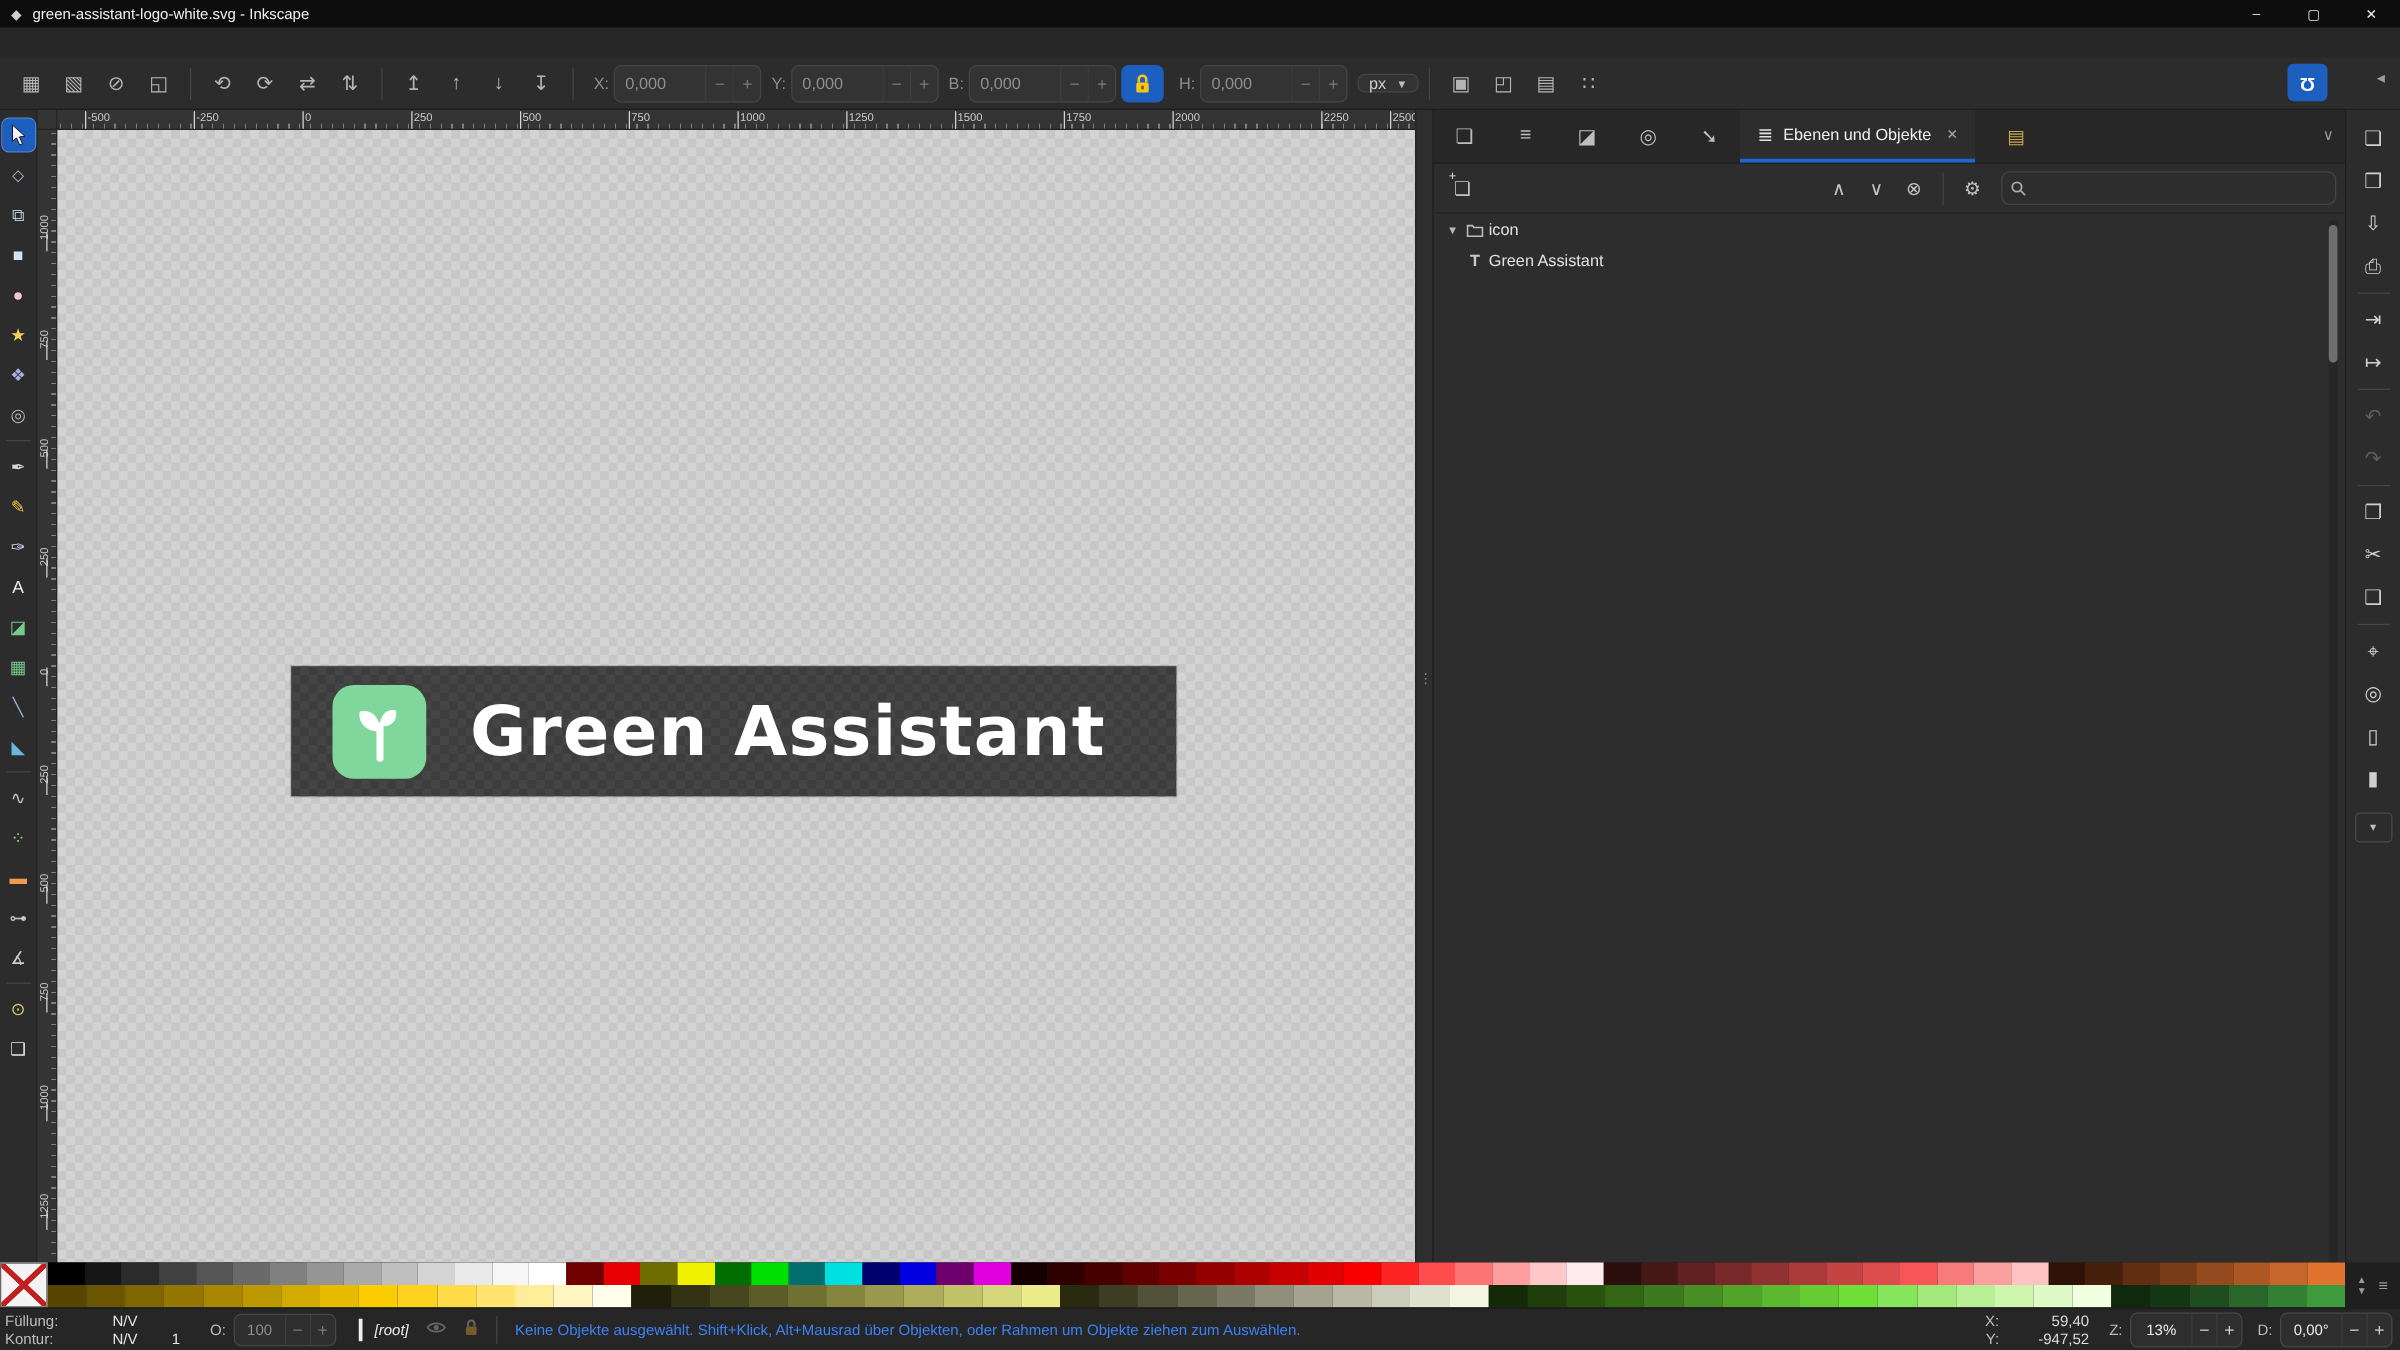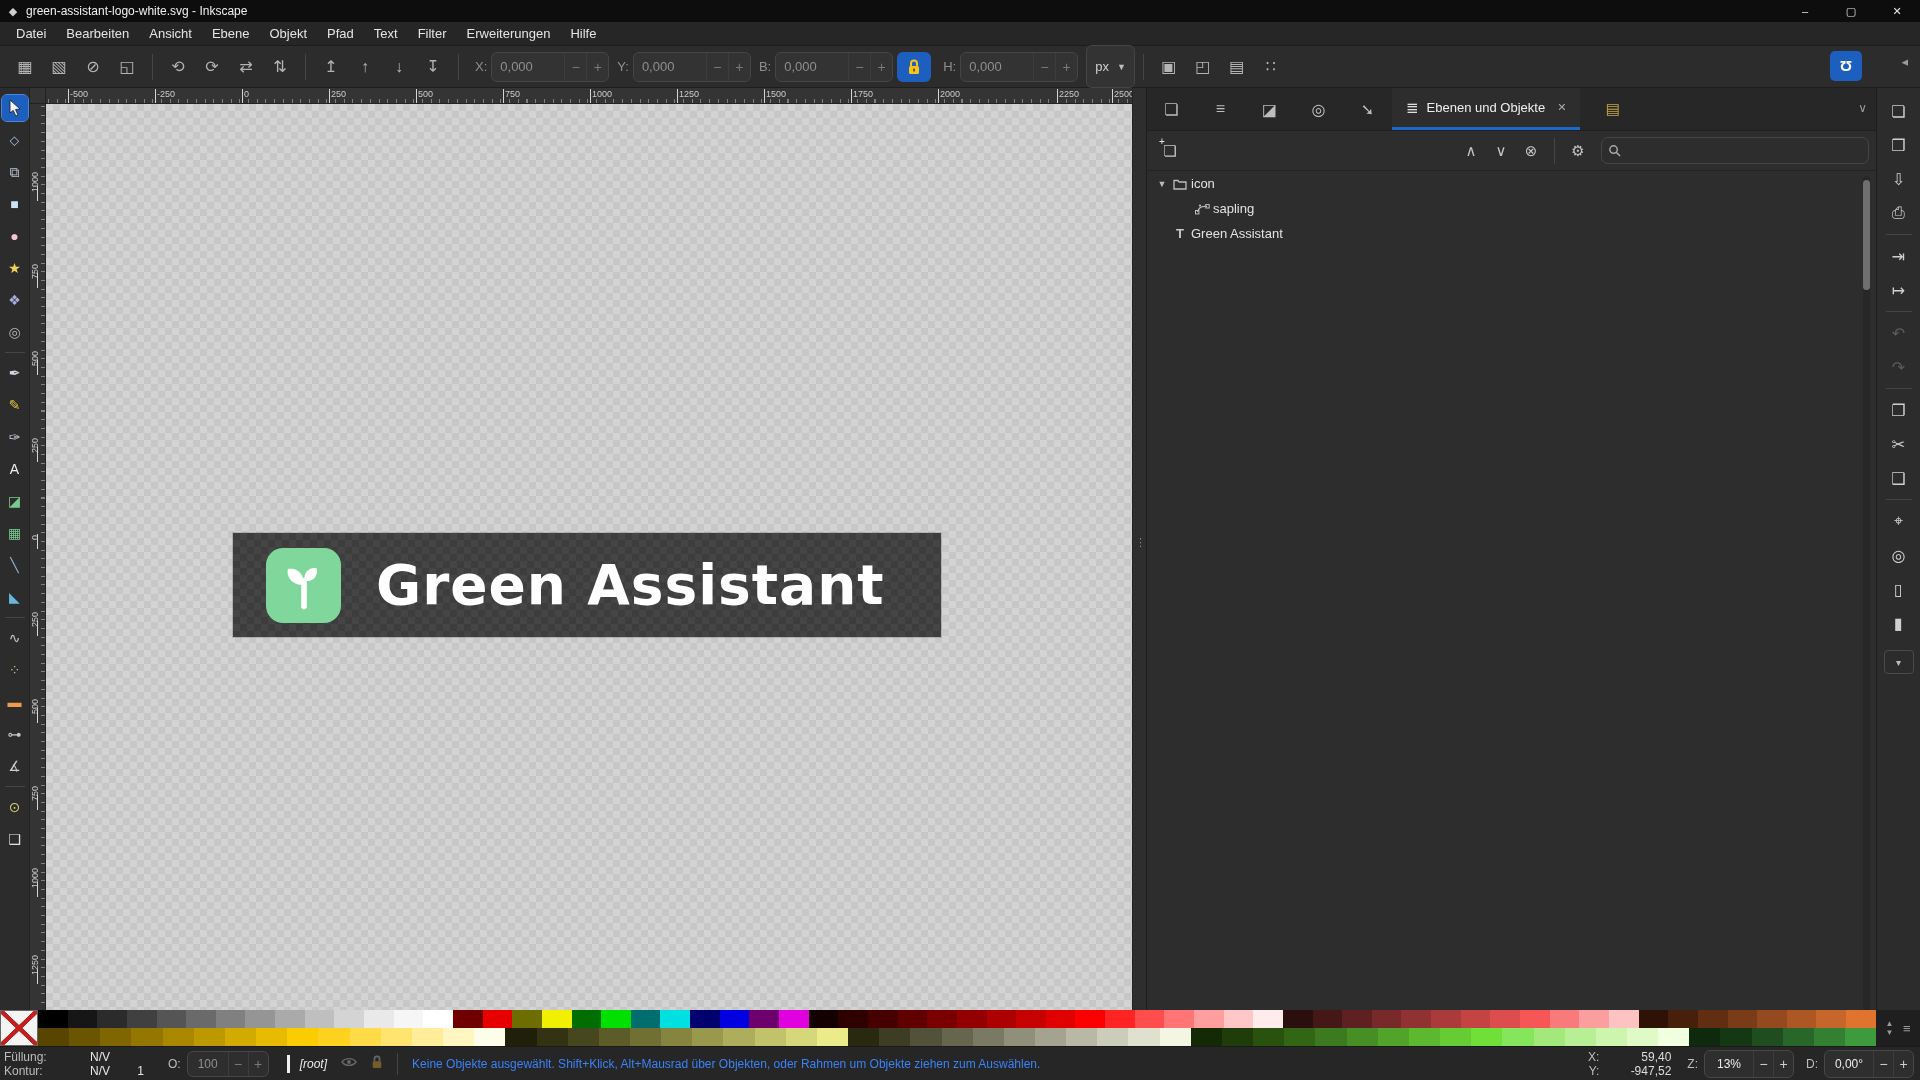--- a/index.html
+++ b/index.html
@@ -21,21 +21,21 @@
   
   #toolbar { position:absolute; left:0; top:46px; width:1920px; height:42px; background:#2c2c2c; border-bottom:1px solid #1e1e1e; display:flex; align-items:center; padding:0 8px; }
   .icon-strip { display:flex; align-items:center; }
   .tb-icon { width:34px; height:30px; display:inline-flex; align-items:center; justify-content:center; font-size:16px; color:#b4b4b4; border-radius:4px; }
   .vsep { width:1px; height:26px; background:#454545; margin:0 8px; display:inline-block; }
   .tb-label { color:#8f8f8f; font-size:13px; margin:0 4px 0 8px; }
   .tb-field { display:inline-flex; align-items:center; height:30px; background:#333333; border:1px solid #454545; border-radius:6px; overflow:hidden; }
   .tb-value { width:72px; padding-left:8px; color:#8f8f8f; font-size:13px; }
   .spin { width:22px; height:100%; display:inline-flex; align-items:center; justify-content:center; color:#7a7a7a; font-size:14px; border-left:1px solid #3d3d3d; }
   .lock-btn { width:34px; height:30px; margin:0 4px; background:#1d5fbf; border-radius:6px; display:inline-flex; align-items:center; justify-content:center; }
-  .unit-box { display:inline-flex; align-items:center; height:43px; background:#333; border:1px solid #454545; border-radius:6px; padding:0 8px; margin-left:8px; color:#cfcfcf; }
+  .unit-box { display:inline-flex; align-items:center; height:15px; background:#333; border:1px solid #454545; border-radius:6px; padding:0 8px; margin-left:8px; color:#cfcfcf; }
   .unit-box .car { margin-left:8px; font-size:9px; color:#bdbdbd; }
   #snap-toggle { position:absolute; right:58px; top:5px; width:32px; height:30px; background:#1d5fbf; border-radius:5px; display:flex; align-items:center; justify-content:center; color:#fff; font-weight:bold; transform:none; }
   #snap-toggle span { display:inline-block; transform:rotate(180deg); font-size:15px; }
   #cmd-top-chip { position:absolute; right:12px; top:8px; color:#9a9a9a; font-size:13px; }
 
   
   #toolbox { position:absolute; left:0; top:88px; width:30px; height:922px; background:#2c2c2c; border-right:1px solid #222; display:flex; flex-direction:column; align-items:center; padding-top:4px; }
   .tool { width:26px; height:26px; margin:3px 0; border-radius:5px; display:flex; align-items:center; justify-content:center; font-size:14px; }
   .tool.active { background:#1d5fbf; outline:1px solid #4d86d8; }
   .tool-sep { width:20px; height:1px; background:#454545; margin:4px 0; }
@@ -144,32 +144,20 @@
   <div id="titlebar">
     <span id="app-icon">◆</span>
     <span id="title">green-assistant-logo-white.svg - Inkscape</span>
     <div id="win-controls">
       <span class="win-btn">–</span>
       <span class="win-btn">▢</span>
       <span class="win-btn">✕</span>
     </div>
   </div>
 
-  <nav id="menubar">
-      <span class="menu-item">Datei</span>
-      <span class="menu-item">Bearbeiten</span>
-      <span class="menu-item">Ansicht</span>
-      <span class="menu-item">Ebene</span>
-      <span class="menu-item">Objekt</span>
-      <span class="menu-item">Pfad</span>
-      <span class="menu-item">Text</span>
-      <span class="menu-item">Filter</span>
-      <span class="menu-item">Erweiterungen</span>
-      <span class="menu-item">Hilfe</span>
-    </nav>
 
   <div id="toolbar">
     <span class="icon-strip">
         <span class="tb-icon">▦</span>
         <span class="tb-icon">▧</span>
         <span class="tb-icon">⊘</span>
         <span class="tb-icon">◱</span>
       </span>
     <i class="vsep"></i>
     <span class="icon-strip">
@@ -358,32 +346,20 @@
 
     <div id="layer-tree">
         <div class="tree-row" style="padding-left:8px">
           <span class="expander">▼</span>
           <span class="tree-ico">
             <svg width="14" height="12" viewBox="0 0 14 12">
               <path d="M1 2.5 h4 l1.2 1.5 H13 v7 H1 Z" fill="none" stroke="#bdbdbd" stroke-width="1.3"></path>
             </svg>
           </span>
           <span>icon</span>
-        </div>
-        <div class="tree-row" style="padding-left:30px">
-          <span class="expander"></span>
-          <span class="tree-ico">
-            <svg width="15" height="12" viewBox="0 0 15 12">
-              <path d="M2.5 9 C4 3 9 3 12 3.5" fill="none" stroke="#bdbdbd" stroke-width="1.2"></path>
-              <rect x="0.5" y="7.5" width="3.4" height="3.4" fill="none" stroke="#bdbdbd"></rect>
-              <rect x="10.8" y="1.6" width="3.4" height="3.4" fill="none" stroke="#bdbdbd"></rect>
-              <circle cx="5" cy="2.6" r="1.1" fill="#bdbdbd"></circle>
-            </svg>
-          </span>
-          <span>sapling</span>
         </div>
         <div class="tree-row" style="padding-left:8px">
           <span class="expander"></span>
           <span class="tree-ico">
             <span class="t-glyph">T</span>
           </span>
           <span>Green Assistant</span>
         </div>
       </div>
     <div id="panel-scrollbar">

